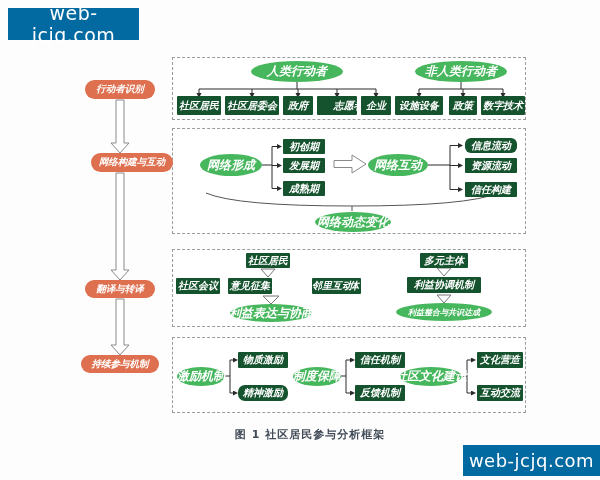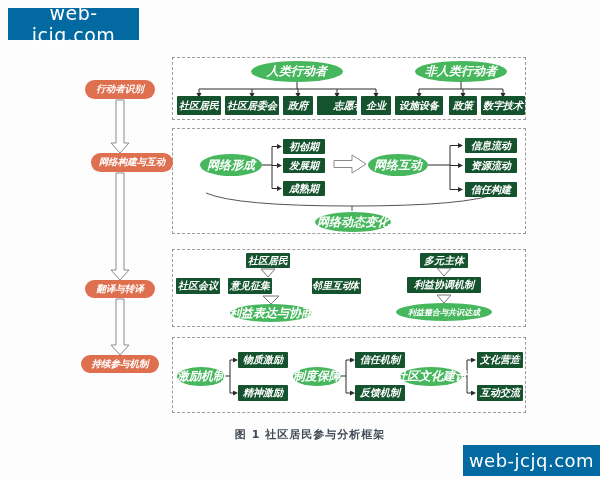--- a/index.html
+++ b/index.html
@@ -126,38 +126,38 @@
 <div class="bx" style="left:361px;top:96px;width:30px;height:19px;text-align:right;">企业</div>
 <div class="bx" style="left:395px;top:96px;width:48px;height:19px;">设施设备</div>
 <div class="bx" style="left:449px;top:96px;width:28px;height:19px;">政策</div>
 <div class="bx" style="left:481px;top:96px;width:44px;height:19px;">数字技术</div>
 
 <div class="ov" style="left:200px;top:154px;width:62px;height:22px;">网络形成</div>
 <div class="bx" style="left:283px;top:139px;width:42px;height:15px;">初创期</div>
 <div class="bx" style="left:283px;top:158px;width:42px;height:15px;">发展期</div>
 <div class="bx" style="left:283px;top:181px;width:42px;height:15px;">成熟期</div>
 <div class="ov" style="left:368px;top:154px;width:60px;height:22px;">网络互动</div>
-<div class="bx" style="left:465px;top:138px;width:52px;height:15px;">信息流动</div>
+<div class="bx" style="left:465px;top:138px;width:52px;height:15px;border-radius:6px;">信息流动</div>
 <div class="bx" style="left:465px;top:158px;width:52px;height:15px;">资源流动</div>
 <div class="bx" style="left:465px;top:182px;width:52px;height:15px;">信任构建</div>
 <div class="ov" style="left:315px;top:212px;width:76px;height:20px;">网络动态变化</div>
 
 <div class="bx" style="left:246px;top:253px;width:44px;height:15px;">社区居民</div>
 <div class="bx" style="left:176px;top:278px;width:44px;height:16px;">社区会议</div>
 <div class="bx" style="left:228px;top:278px;width:44px;height:16px;">意见征集</div>
 <div class="bx" style="left:278px;top:278px;width:44px;height:16px;margin-left:39px;">社交媒体</div>
 <div class="bx" style="left:312px;top:278px;width:40px;height:16px;">邻里互动</div>
 <div class="ov" style="left:230px;top:304px;width:82px;height:18px;">利益表达与协商</div>
 <div class="bx" style="left:420px;top:253px;width:48px;height:15px;">多元主体</div>
 <div class="bx" style="left:407px;top:277px;width:74px;height:16px;">利益协调机制</div>
 <div class="ov" style="left:396px;top:303px;width:96px;height:18px;font-size:8px;">利益整合与共识达成</div>
 
 <div class="ov" style="left:177px;top:367px;width:48px;height:19px;">激励机制</div>
 <div class="bx" style="left:238px;top:352px;width:50px;height:16px;">物质激励</div>
-<div class="bx" style="left:238px;top:385px;width:50px;height:16px;">精神激励</div>
+<div class="bx" style="left:238px;top:385px;width:50px;height:16px;border-radius:7px;">精神激励</div>
 <div class="ov" style="left:293px;top:367px;width:48px;height:19px;">制度保障</div>
 <div class="bx" style="left:355px;top:352px;width:50px;height:16px;font-family:Liberation Serif, serif;">信任机制</div>
 <div class="bx" style="left:355px;top:385px;width:50px;height:16px;">反馈机制</div>
 <div class="ov" style="left:400px;top:367px;width:62px;height:19px;">社区文化建设</div>
 <div class="bx" style="left:477px;top:352px;width:46px;height:16px;">文化营造</div>
 <div class="bx" style="left:477px;top:385px;width:46px;height:16px;">互动交流</div>
 
 <div class="caption" style="left:120px;top:427px;width:380px;">图 1  社区居民参与分析框架</div>
 
 </body></html>

